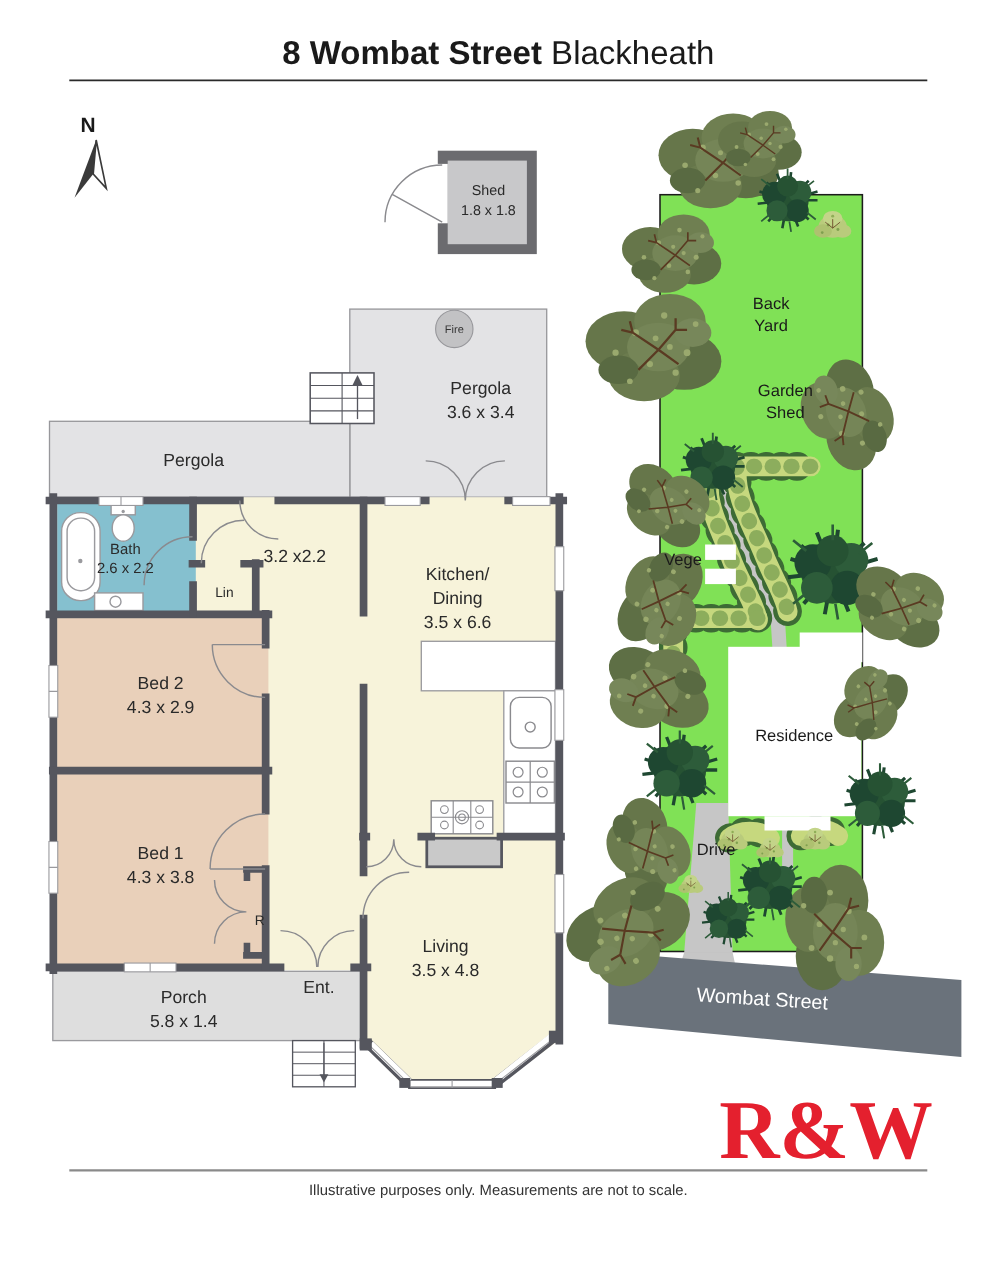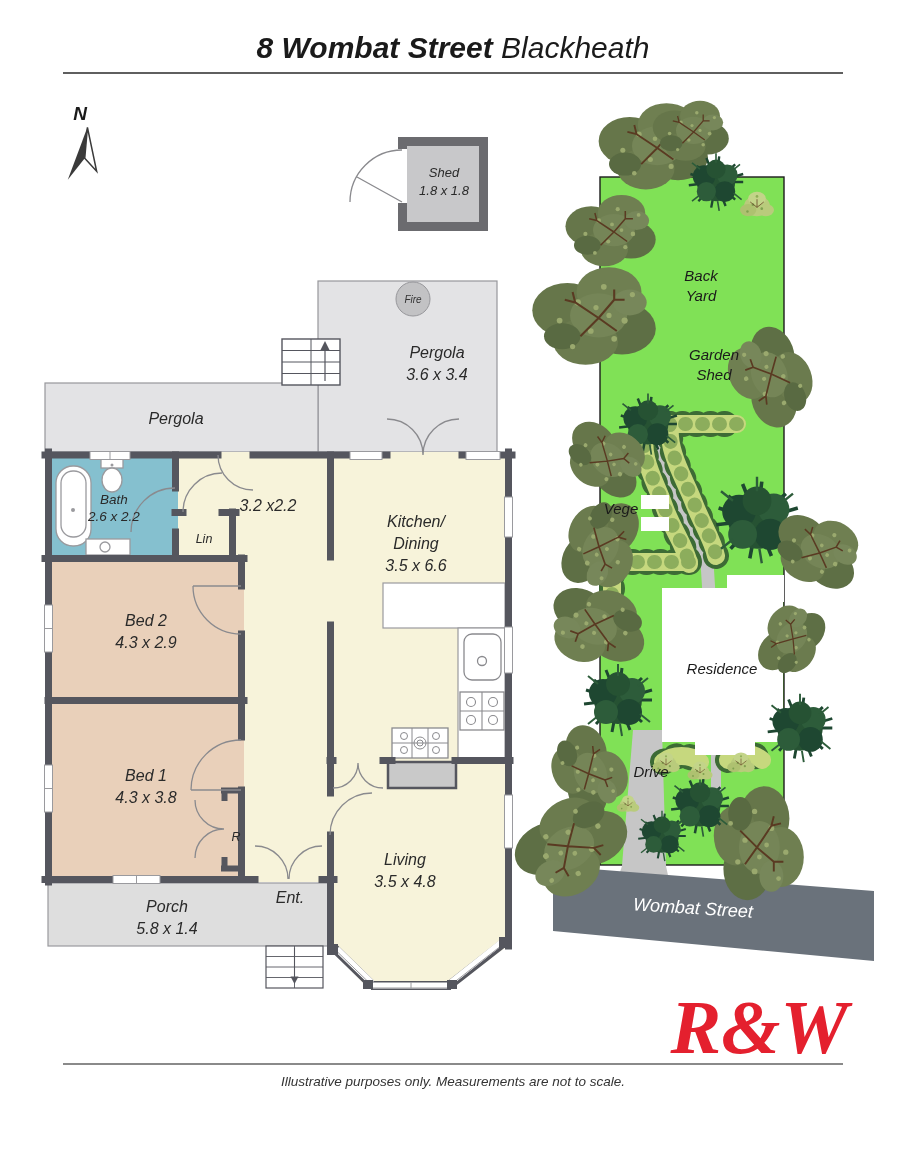--- a/index.html
+++ b/index.html
@@ -1,17 +1,17 @@
 <!DOCTYPE html>
 <html><head>
 <meta charset="utf-8">
 <style>
   html,body{margin:0;padding:0;background:#fff;}
   .page{position:relative;width:906px;height:1150px;background:#fff;overflow:hidden;
-        font-family:"Liberation Sans", sans-serif;font-style:italic;}
+        font-family:"Liberation Sans", sans-serif;}
   svg text{font-family:"Liberation Sans", sans-serif;}
   svg text.logo{font-family:"Liberation Serif", serif;font-weight:bold;}
 </style>
 </head>
 <body>
 
 <div class="page">
 <svg width="906" height="1150" viewBox="0 0 906 1150">
   <defs>
     <g id="tO">

